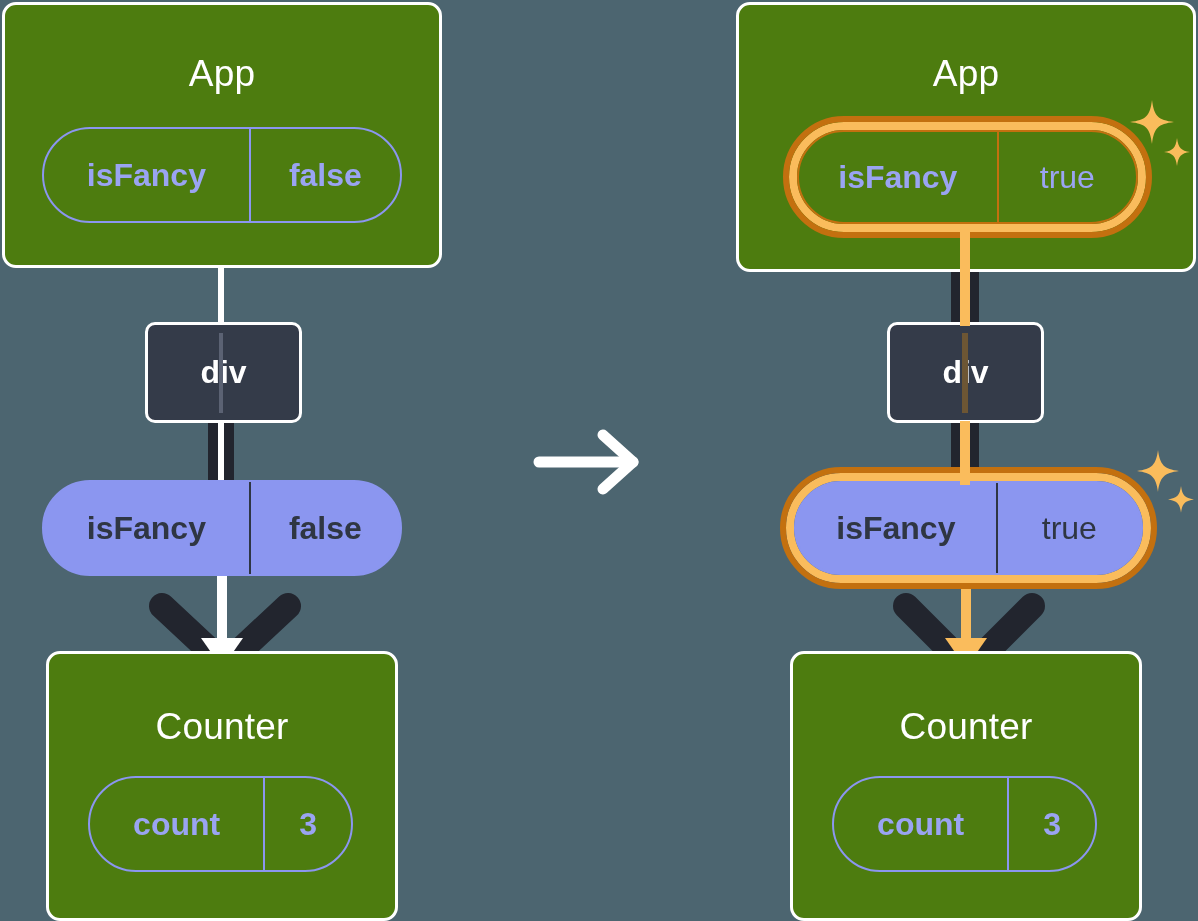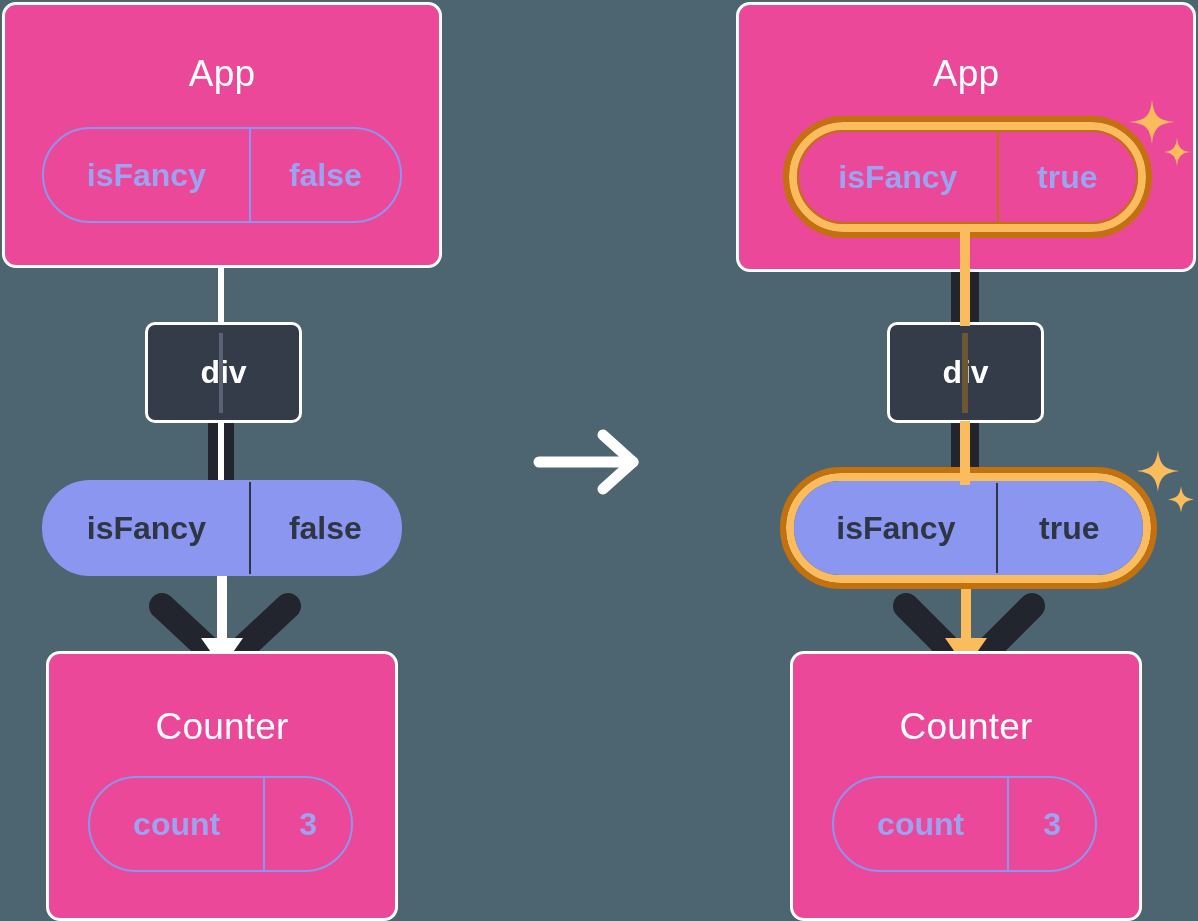--- a/index.html
+++ b/index.html
@@ -7,21 +7,21 @@
     width:1198px;height:921px;
     background:#4c6570;
     font-family:"Liberation Sans", sans-serif;
     overflow:hidden;
   }
   #stage{position:relative;width:1198px;height:921px;}
 
   
   .card{
     position:absolute;
-    background:#ec4899;
+    background:#4d7c0f;
     border:3px solid #ffffff;
     border-radius:14px;
     box-sizing:border-box;
     z-index:5;
   }
   .card-title{
     position:absolute;
     left:0;right:0;
     text-align:center;
     color:#ffffff;
@@ -65,21 +65,21 @@
   .pill.outline .cell.val{border-left:2px solid #8b96f0;}
 
   
   .pill.solid{
     background:#8b96f0;
     border:2px solid #8b96f0;
   }
   .pill.solid .cell{color:#2f3643;}
   .pill.solid .cell.val{border-left:2px solid #2f3643;}
 
-  .cell.bold{font-weight:bold;}
+  .cell.bold{font-weight:normal;}
 
   
   .ring{
     position:absolute;
     border-radius:999px;
     box-sizing:border-box;
     border:8px solid #fabc5c;
     outline:6px solid #c3700f;
     z-index:6;
     pointer-events:none;

